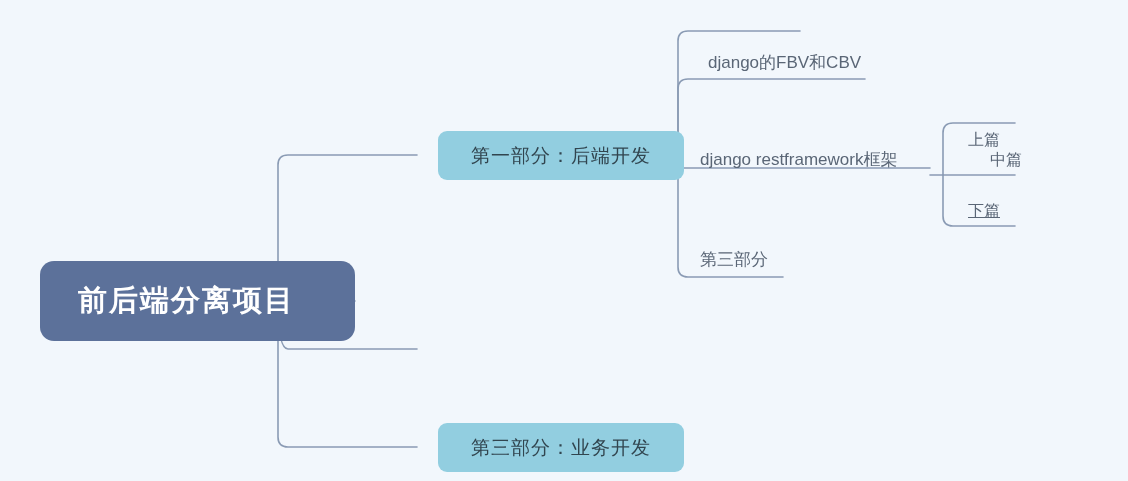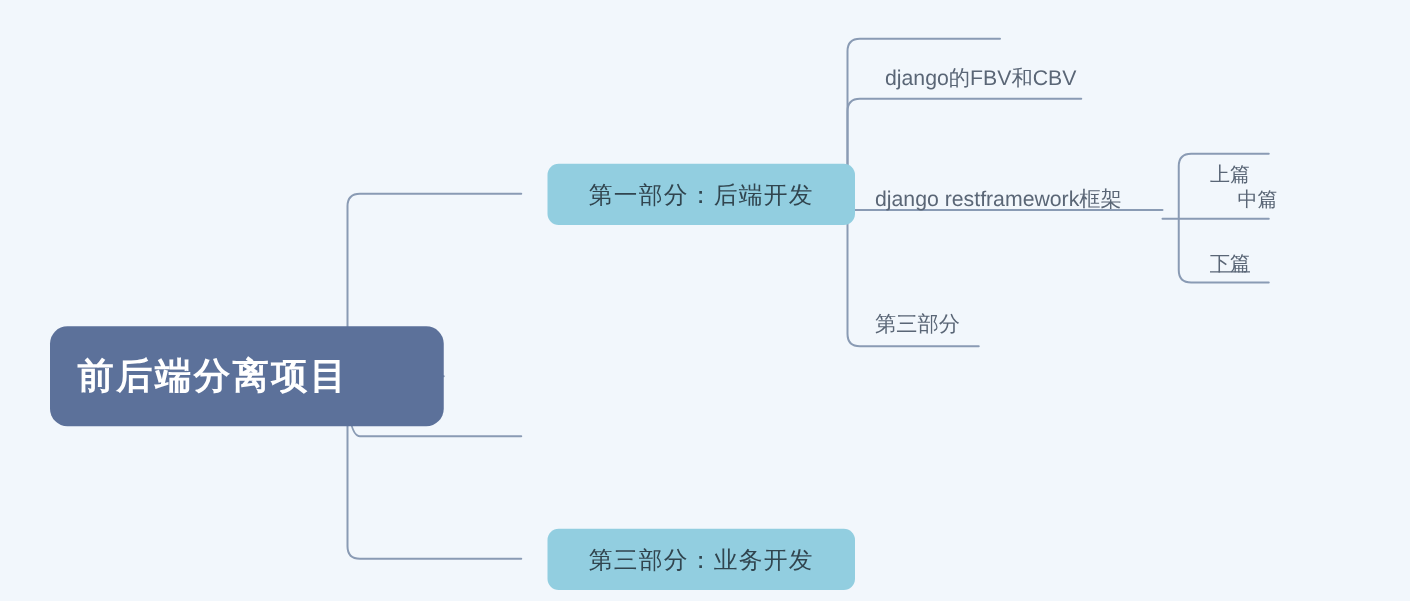--- a/index.html
+++ b/index.html
@@ -31,21 +31,21 @@
     white-space: nowrap;
   }
   
   .node-root {
     left: 40px;
     top: 261px;
     width: 315px;
     height: 80px;
     background: #5c719a;
     border-radius: 14px;
-    padding-left: 22px;
+    padding-left: 38px;
     color: #ffffff;
     font-size: 29px;
     font-weight: bold;
     letter-spacing: 2px;
   }
   
   .node-branch {
     left: 438px;
     width: 246px;
     height: 49px;

